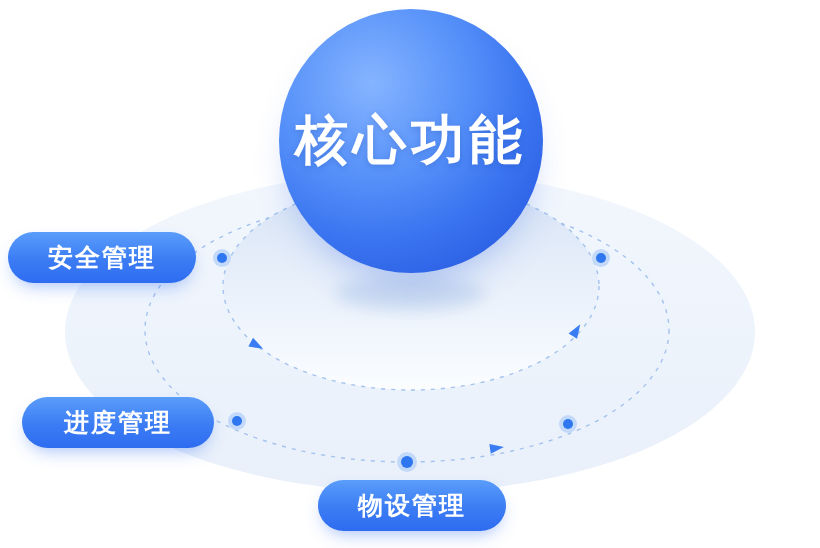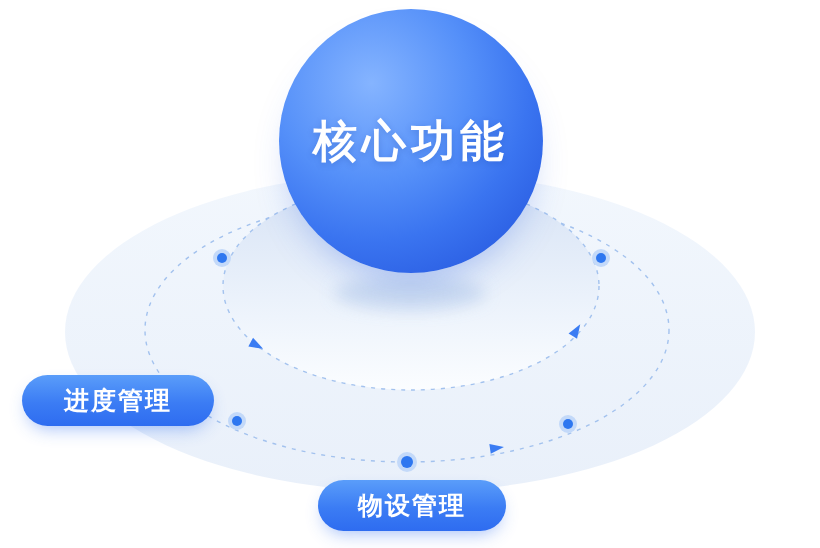--- a/index.html
+++ b/index.html
@@ -33,21 +33,21 @@
       #3a74f0 62%,
       #2a5de2 85%,
       #2554d6 100%);
     display: flex;
     align-items: center;
     justify-content: center;
     box-shadow: 0 22px 36px -14px rgba(54, 104, 226, 0.35);
   }
   .sphere-label {
     color: #ffffff;
-    font-size: 44px;
+    font-size: 53px;
     font-weight: 700;
     letter-spacing: 5px;
     text-shadow: 0 2px 6px rgba(20, 60, 160, 0.25);
     white-space: nowrap;
   }
   .pill {
     position: absolute;
     display: flex;
     align-items: center;
     justify-content: center;
@@ -55,21 +55,21 @@
     background: linear-gradient(180deg, #5a9dfa 0%, #3b7cf4 55%, #2e6cf0 100%);
     color: #ffffff;
     font-size: 25px;
     font-weight: 600;
     letter-spacing: 2px;
     box-shadow: 0 8px 18px -6px rgba(47, 109, 240, 0.45);
     white-space: nowrap;
   }
   .pill-safety     { left: 8px;   top: 232px; width: 188px; height: 51px; }
   .pill-quality    { left: 623px; top: 232px; width: 188px; height: 51px; }
-  .pill-progress   { left: 22px;  top: 375px; width: 192px; height: 51px; }
+  .pill-progress   { left: 22px;  top: 397px; width: 192px; height: 51px; }
   .pill-operations { left: 596px; top: 400px; width: 193px; height: 49px; }
   .pill-equipment  { left: 318px; top: 480px; width: 188px; height: 51px; font-family: Liberation Serif, serif; }
 </style>
 </head>
 <body>
 
 <div class="stage">
 
   <svg class="orbits" width="820" height="548" viewBox="0 0 820 548">
     <defs>
@@ -118,20 +118,21 @@
     <g>
       <circle cx="407" cy="462" r="10" fill="#c3d9f9"></circle>
       <circle cx="407" cy="462" r="6" fill="#2e77f0"></circle>
     </g>
   </svg>
 
   <div class="sphere">
     <span class="sphere-label">核心功能</span>
   </div>
 
+  <div class="pill pill-safety">安全管理</div>
 
 
   <div class="pill pill-progress">进度管理</div>
 
 
   <div class="pill pill-equipment">物设管理</div>
 
 </div>
 
 </body></html>

